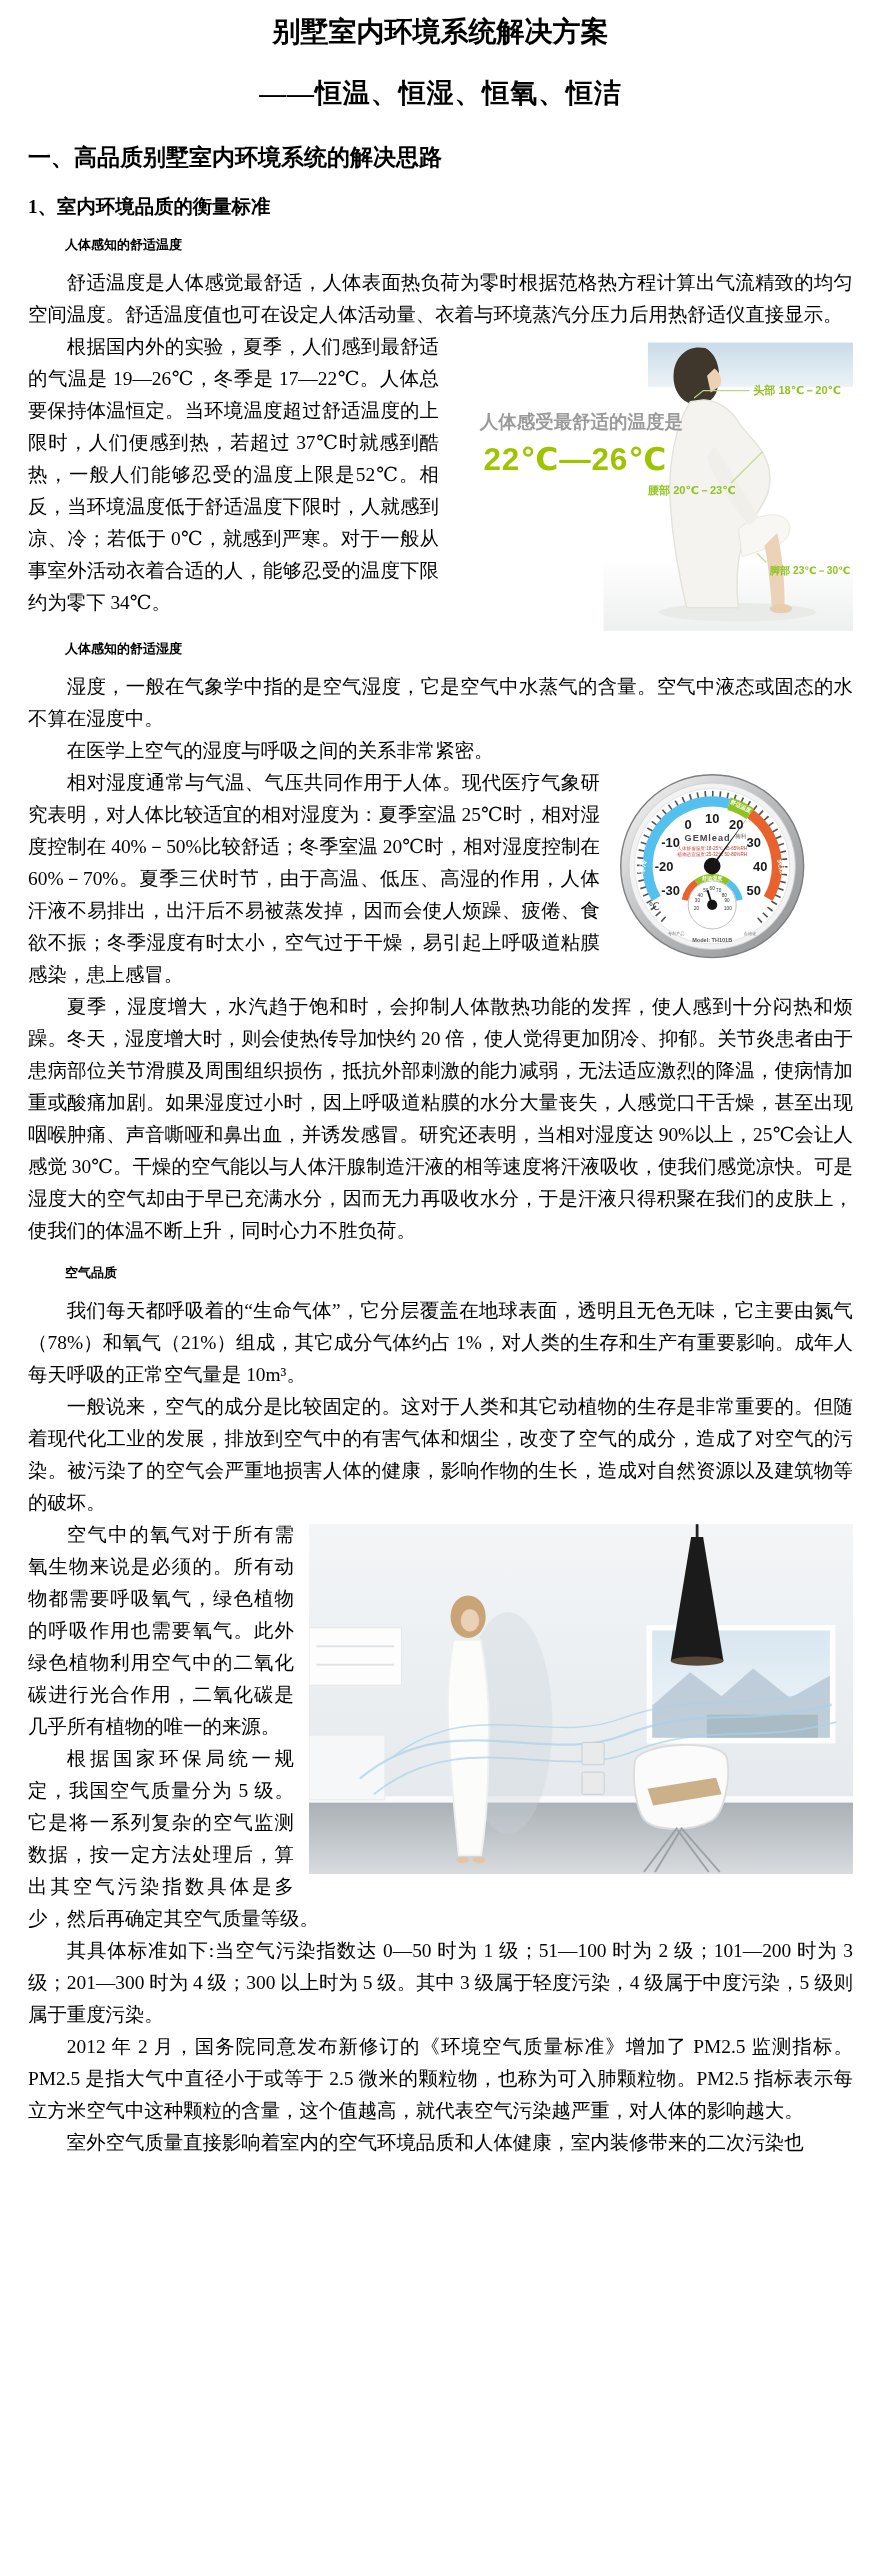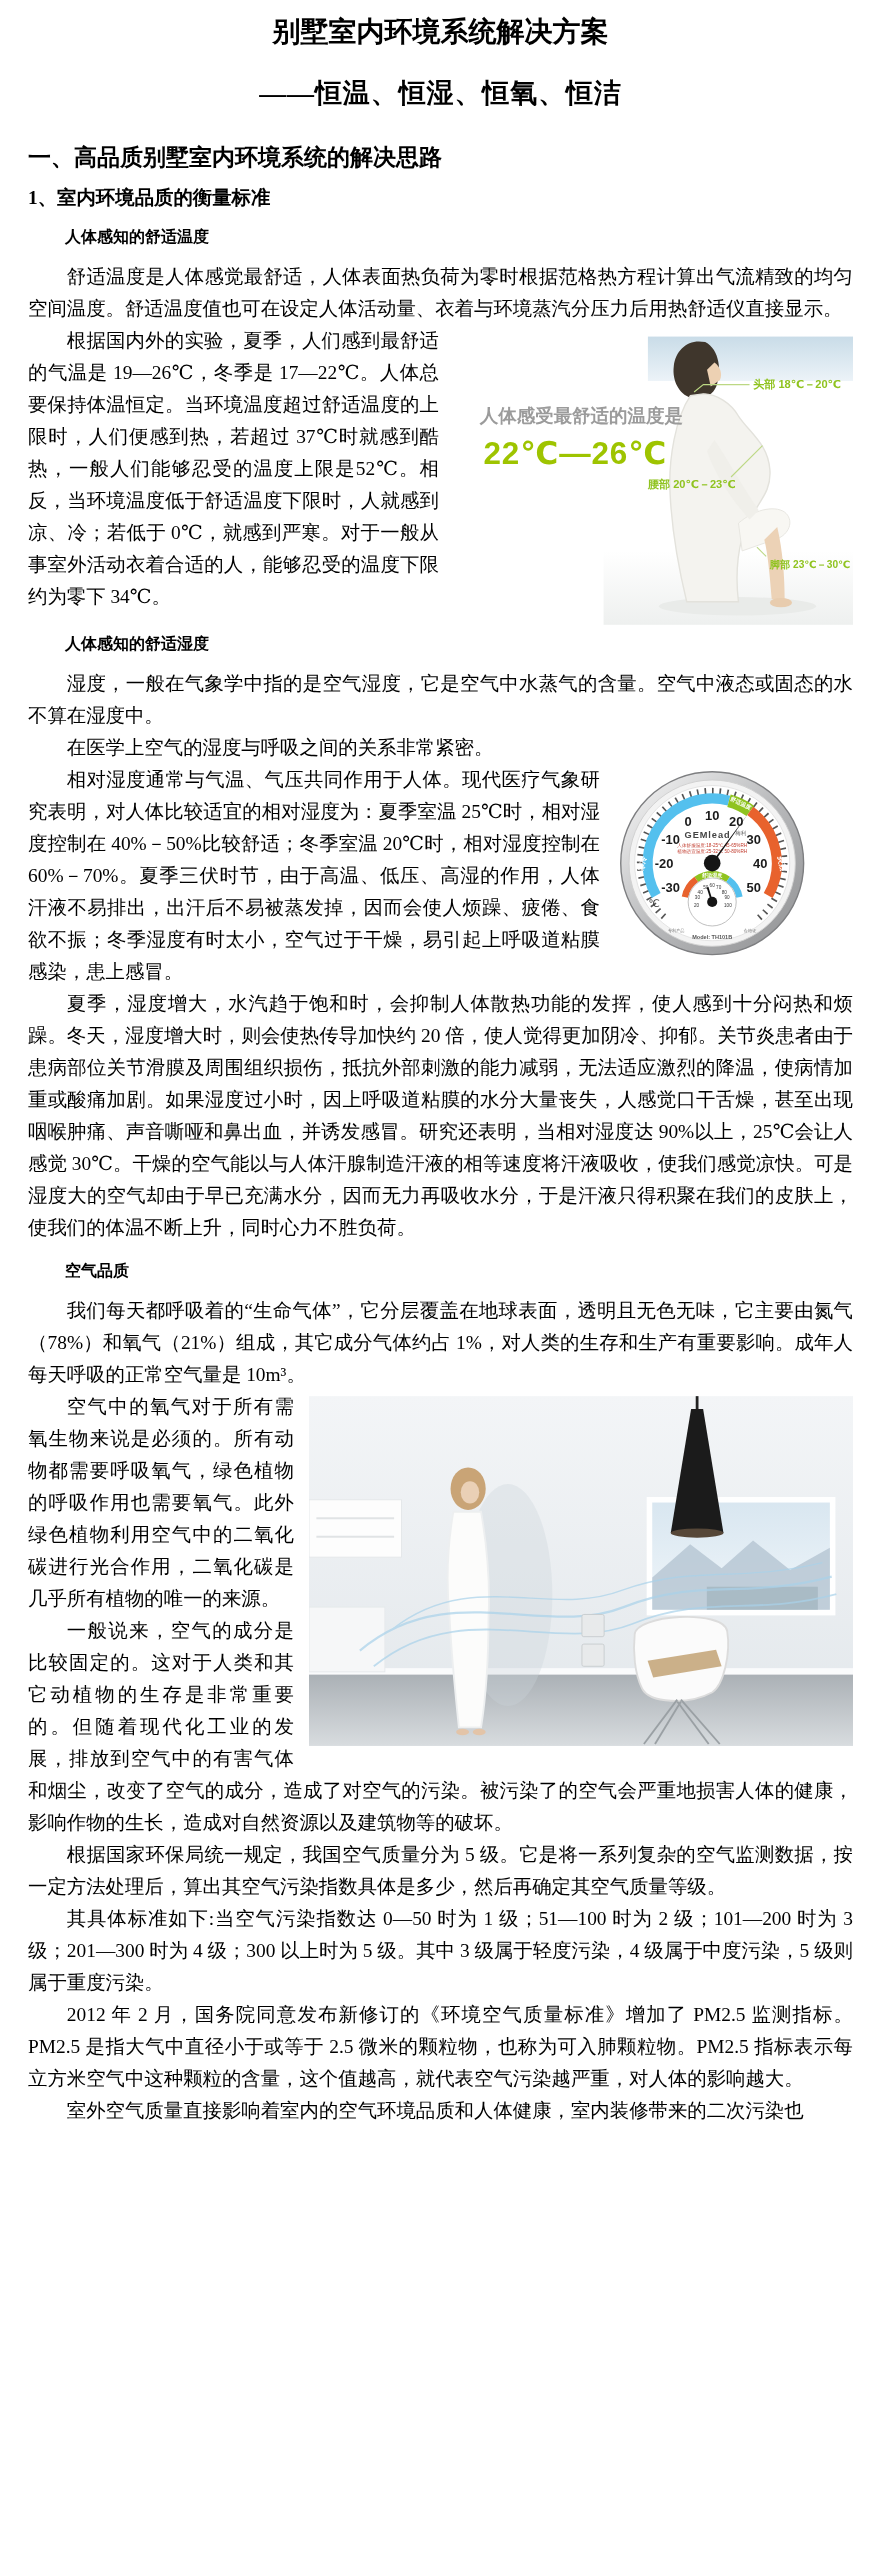--- a/index.html
+++ b/index.html
@@ -5,22 +5,22 @@
   html,body{margin:0;padding:0;background:#ffffff;}
   .page{
     width:879px;height:2576px;box-sizing:border-box;
     padding:5.5px 26px 0 28px;overflow:hidden;background:#fff;color:#000;
     font-family:"Liberation Serif","DejaVu Serif",serif;
     border-radius:27px;
   }
   .doc-title{font-size:28px;font-weight:bold;text-align:center;margin:7.4px 0 0;}
   .doc-subtitle{font-size:27px;font-weight:bold;text-align:center;margin:24px 0 0;letter-spacing:0.9px;}
   .h1{font-size:23px;font-weight:bold;margin:31px 0 0;}
-  .h2{font-size:19.4px;font-weight:bold;margin:11px 0 0;}
-  .h3{font-size:16px;font-weight:bold;margin:16.6px 0 13px;padding-left:37px;clear:right;}
+  .h2{font-size:19.4px;font-weight:bold;margin:20px 0 0;}
+  .h3{font-size:13px;font-weight:bold;margin:16.6px 0 13px;padding-left:37px;clear:right;}
   p{font-size:19.4px;line-height:32px;margin:0;text-indent:2em;text-align:justify;
     text-justify:inter-ideograph;}
   .fig{float:right;display:block;}
   .fig-comfort{width:388px;height:296px;margin:3.7px 0 9.2px 26px;}
   .fig-gauge{width:199px;height:194px;margin:3.7px 39px 9.2px 15px;}
   .fig-room{width:544px;height:350px;margin:5.5px 0 13px 15px;}
   svg{display:block;}
   svg text{font-family:"Liberation Sans","DejaVu Sans",sans-serif;}
 </style>
 </head>
@@ -147,20 +147,22 @@
     </span>
   </p>
 
   <p><span>相对湿度通常与气温、气压共同作用于人体。现代医疗气象研究表明，对人体比较适宜的相对湿度为：夏季室温 25℃时，相对湿度控制在 40%－50%比较舒适；冬季室温 20℃时，相对湿度控制在 60%－70%。夏季三伏时节，由于高温、低压、高湿的作用，人体汗液不易排出，出汗后不易被蒸发掉，因而会使人烦躁、疲倦、食欲不振；冬季湿度有时太小，空气过于干燥，易引起上呼吸道粘膜感染，患上感冒。</span></p>
   <p><span>夏季，湿度增大，水汽趋于饱和时，会抑制人体散热功能的发挥，使人感到十分闷热和烦躁。冬天，湿度增大时，则会使热传导加快约 20 倍，使人觉得更加阴冷、抑郁。关节炎患者由于患病部位关节滑膜及周围组织损伤，抵抗外部刺激的能力减弱，无法适应激烈的降温，使病情加重或酸痛加剧。如果湿度过小时，因上呼吸道粘膜的水分大量丧失，人感觉口干舌燥，甚至出现咽喉肿痛、声音嘶哑和鼻出血，并诱发感冒。研究还表明，当相对湿度达 90%以上，25℃会让人感觉 30℃。干燥的空气能以与人体汗腺制造汗液的相等速度将汗液吸收，使我们感觉凉快。可是湿度大的空气却由于早已充满水分，因而无力再吸收水分，于是汗液只得积聚在我们的皮肤上，使我们的体温不断上升，同时心力不胜负荷。</span></p>
 
   <div class="h3">空气品质</div>
 
   <p><span>我们每天都呼吸着的“生命气体”，它分层覆盖在地球表面，透明且无色无味，它主要由氮气（78%）和氧气（21%）组成，其它成分气体约占 1%，对人类的生存和生产有重要影响。成年人每天呼吸的正常空气量是 10m³。</span></p>
 
+  <p><span>一般说来，空气的成分是比较固定的。这对于人类和其它动植物的生存是非常重要的。但随着现代化工业的发展，排放到空气中的有害气体和烟尘，改变了空气的成分，造成了对空气的污染。被污染了的空气会严重地损害人体的健康，影响作物的生长，造成对自然资源以及建筑物等的破坏。</span></p>
+
   <p>
     <span class="fig fig-room">
       <svg width="544" height="350" viewBox="0 0 588 378">
         <defs>
           <linearGradient id="g-wall" x1="0" y1="0" x2="0" y2="1">
             <stop offset="0" stop-color="#f3f5f7"></stop>
               <stop offset="1" stop-color="#e2e7eb"></stop>
           </linearGradient>
           <linearGradient id="g-floor2" x1="0" y1="0" x2="0" y2="1">
             <stop offset="0" stop-color="#aab0b5"></stop>
@@ -208,21 +210,19 @@
             <line x1="398" y1="328" x2="362" y2="376"></line>
             <line x1="402" y1="328" x2="444" y2="376"></line>
             <line x1="398" y1="330" x2="432" y2="376"></line>
             <line x1="402" y1="330" x2="374" y2="376"></line>
           </g>
         </g>
       </svg>
     </span>
     <span>空气中的氧气对于所有需氧生物来说是必须的。所有动物都需要呼吸氧气，绿色植物的呼吸作用也需要氧气。此外绿色植物利用空气中的二氧化碳进行光合作用，二氧化碳是几乎所有植物的唯一的来源。</span>
   </p>
-
-  <p><span>一般说来，空气的成分是比较固定的。这对于人类和其它动植物的生存是非常重要的。但随着现代化工业的发展，排放到空气中的有害气体和烟尘，改变了空气的成分，造成了对空气的污染。被污染了的空气会严重地损害人体的健康，影响作物的生长，造成对自然资源以及建筑物等的破坏。</span></p>
   <p><span>根据国家环保局统一规定，我国空气质量分为 5 级。它是将一系列复杂的空气监测数据，按一定方法处理后，算出其空气污染指数具体是多少，然后再确定其空气质量等级。</span></p>
   <p><span>其具体标准如下:当空气污染指数达 0—50 时为 1 级；51—100 时为 2 级；101—200 时为 3 级；201—300 时为 4 级；300 以上时为 5 级。其中 3 级属于轻度污染，4 级属于中度污染，5 级则属于重度污染。</span></p>
   <p><span>2012 年 2 月，国务院同意发布新修订的《环境空气质量标准》增加了 PM2.5 监测指标。PM2.5 是指大气中直径小于或等于 2.5 微米的颗粒物，也称为可入肺颗粒物。PM2.5 指标表示每立方米空气中这种颗粒的含量，这个值越高，就代表空气污染越严重，对人体的影响越大。</span></p>
   <p><span>室外空气质量直接影响着室内的空气环境品质和人体健康，室内装修带来的二次污染也</span></p>
 
 </div>
 
 
 </body></html>

